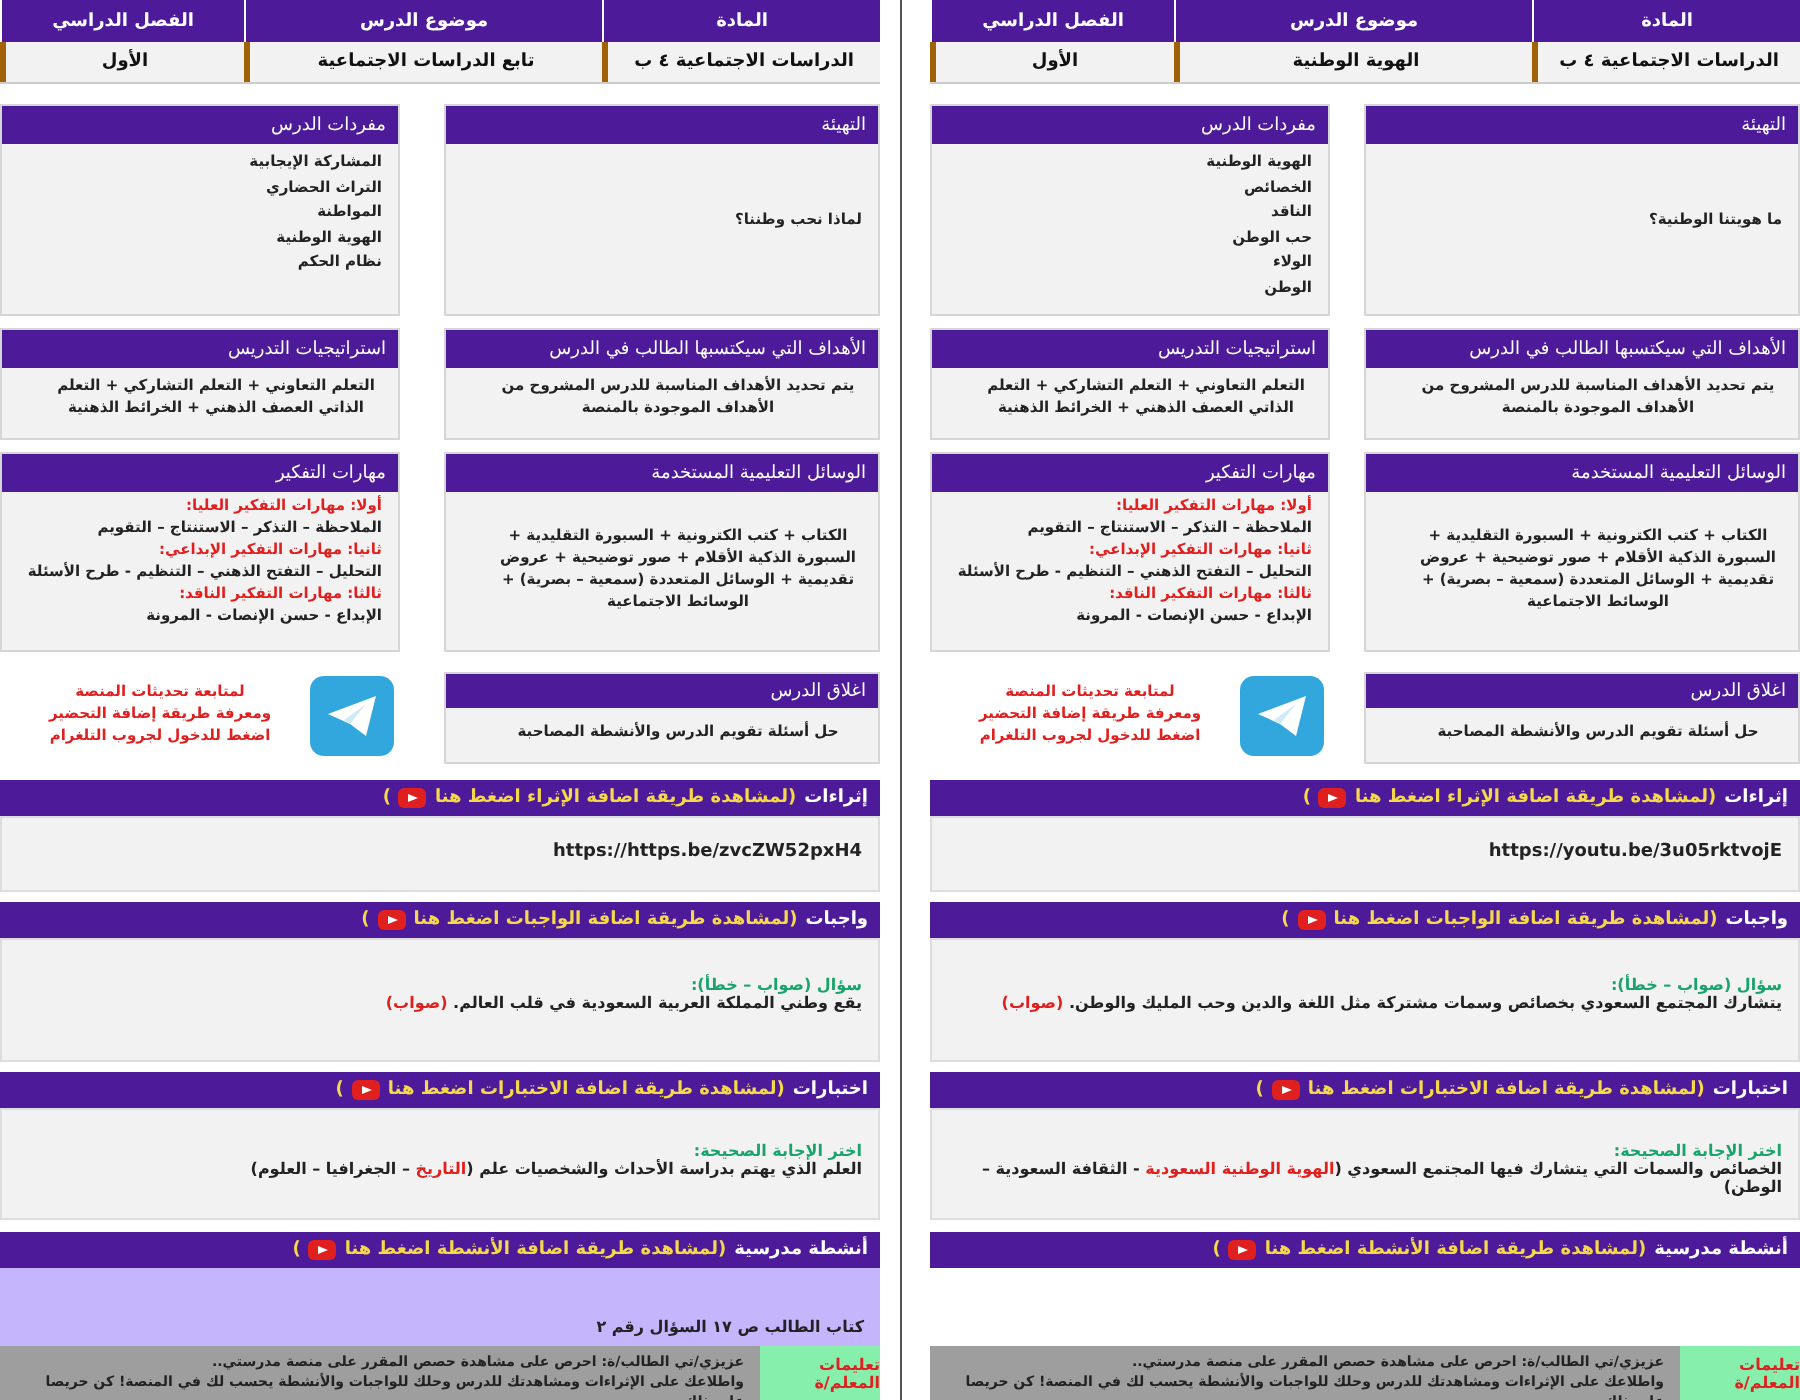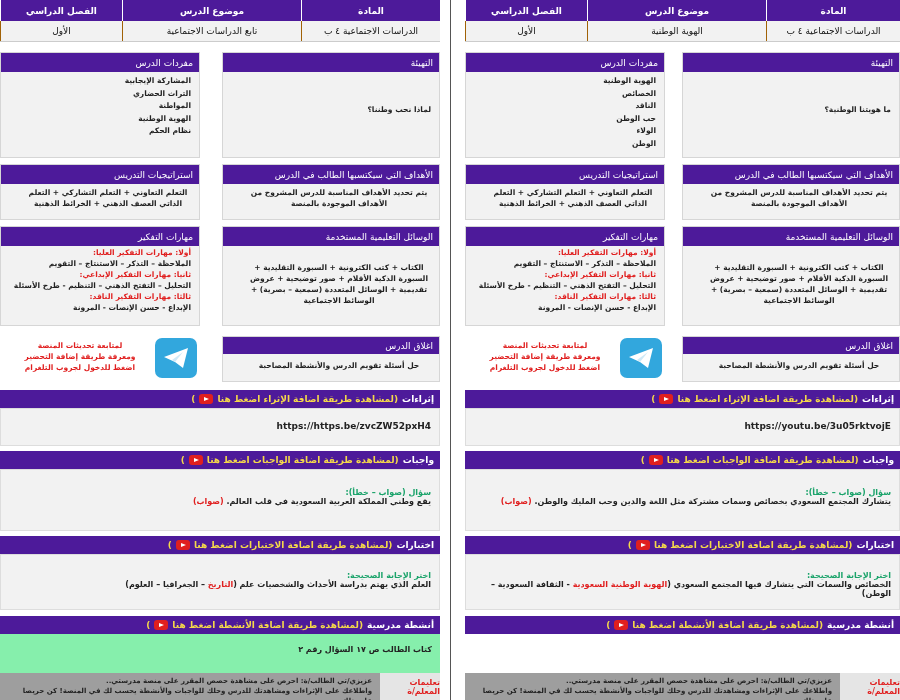--- a/index.html
+++ b/index.html
@@ -6,40 +6,40 @@
   html, body { width: 900px; height: 700px; overflow: hidden; background: #ffffff; }
   body { font-family: "DejaVu Sans", "Liberation Sans", sans-serif; position: relative; }
   .page { position: absolute; top: 0; width: 435px; height: 700px; direction: rtl; background: #fff; overflow: hidden; }
   .page.right { left: 465px; }
   .page.left { left: 0; width: 440px; }
   .divider { position: absolute; left: 450px; top: 0; width: 1px; height: 700px; background: #555; }
   .purple { background: #4d1a9a; color: #fff; }
   .head-row { display: flex; height: 21px; }
   .head-row > div { font-size: 9px; font-weight: bold; display: flex; align-items: center; justify-content: center; border-left: 1px solid #fff; }
   .val-row { display: flex; height: 21px; background: #f2f2f2; border-bottom: 1px solid #ccc; }
-  .val-row > div { font-size: 9px; font-weight: normal; display: flex; align-items: center; justify-content: center; border-left: 1px solid #a16207; color: #111; }
+  .val-row > div { font-size: 9px; font-weight: bold; display: flex; align-items: center; justify-content: center; border-left: 3px solid #a16207; color: #111; }
   .c1 { width: 122px; } .c2 { width: 179px; } .c3 { width: 134px; }
   .page.left .c3 { width: 139px; }
   .box { position: absolute; background: #f2f2f2; border: 1px solid #d6d6d6; }
   .box .bh { height: 19px; font-size: 9px; font-weight: normal; padding: 0 6px; display: flex; align-items: center; }
   .box .bb { font-size: 7.5px; font-weight: bold; color: #222; line-height: 11px; padding: 3px 8px; }
   .center { text-align: center; margin-left: 16px; }
   .red { color: #e01f1f; }
   .green { color: #1aa36a; }
   .yellow { color: #f5d94a; }
   .list div { line-height: 12.5px; }
   .band { position: absolute; left: 0; right: 0; height: 18px; font-size: 9px; font-weight: bold; display: flex; align-items: center; padding: 0 6px; gap: 4px; }
   .yt { display: inline-block; width: 14px; height: 10px; background: #e01f1f; border-radius: 3px; position: relative; vertical-align: middle; }
   .yt::after { content: ""; position: absolute; left: 5px; top: 2.5px; border-left: 5px solid #fff; border-top: 2.5px solid transparent; border-bottom: 2.5px solid transparent; }
   .panel { position: absolute; left: 0; right: 0; background: #f2f2f2; border: 1px solid #ddd; font-size: 8px; font-weight: bold; color: #222; padding: 6px 8px; }
   .tg { position: absolute; width: 42px; height: 40px; border-radius: 7px; background: #32a7dd; }
   .tg svg { position: absolute; left: 8px; top: 9px; }
   .promo { position: absolute; font-size: 7.5px; font-weight: bold; color: #e01f1f; text-align: center; line-height: 11px; width: 120px; }
   .footer { position: absolute; left: 0; right: 0; top: 673px; height: 27px; background: #9e9e9e; display: flex; }
-  .footer .fl { width: 60px; background: #e5e5e5; color: #e01f1f; font-size: 8px; font-weight: bold; display: flex; align-items: center; justify-content: center; }
+  .footer .fl { width: 60px; background: #86efac; color: #e01f1f; font-size: 8px; font-weight: bold; display: flex; align-items: center; justify-content: center; }
   .footer .ft { flex: 1; font-size: 7px; font-weight: bold; color: #222; padding: 3px 8px; line-height: 10px; }
   .url { direction: ltr; text-align: right; font-size: 9px; font-weight: bold; }
 </style>
 </head>
 <body>
 
 <div class="divider"></div>
 
 <div class="page right">
   <div class="header-block">
@@ -271,21 +271,21 @@
       <span>العلم الذي يهتم بدراسة الأحداث والشخصيات علم (</span><span class="red">التاريخ</span><span> – الجغرافيا – العلوم)</span>
     </div>
   </div>
 
   <div class="band purple" style="top:616px;">
     <span>أنشطة مدرسية</span>
     <span class="yellow">(لمشاهدة طريقة اضافة الأنشطة اضغط هنا</span>
     <span class="yt"></span>
     <span class="yellow">)</span>
   </div>
-  <div class="panel" style="top:634px; height:40px; padding-top:11px; background:#86efac; border:none;">
+  <div class="panel" style="top:634px; height:40px; padding-top:25px; background:#c4b5fd; border:none;">
     <div>كتاب الطالب ص ١٧ السؤال رقم ٢</div>
   </div>
 
   <div class="footer">
     <div class="fl">تعليمات المعلم/ة</div>
     <div class="ft">
       <div>عزيزي/تي الطالب/ة: احرص على مشاهدة حصص المقرر على منصة مدرستي..</div>
       <div>واطلاعك على الإثراءات ومشاهدتك للدرس وحلك للواجبات والأنشطة يحسب لك في المنصة! كن حريصا على ذلك.</div>
     </div>
   </div>

